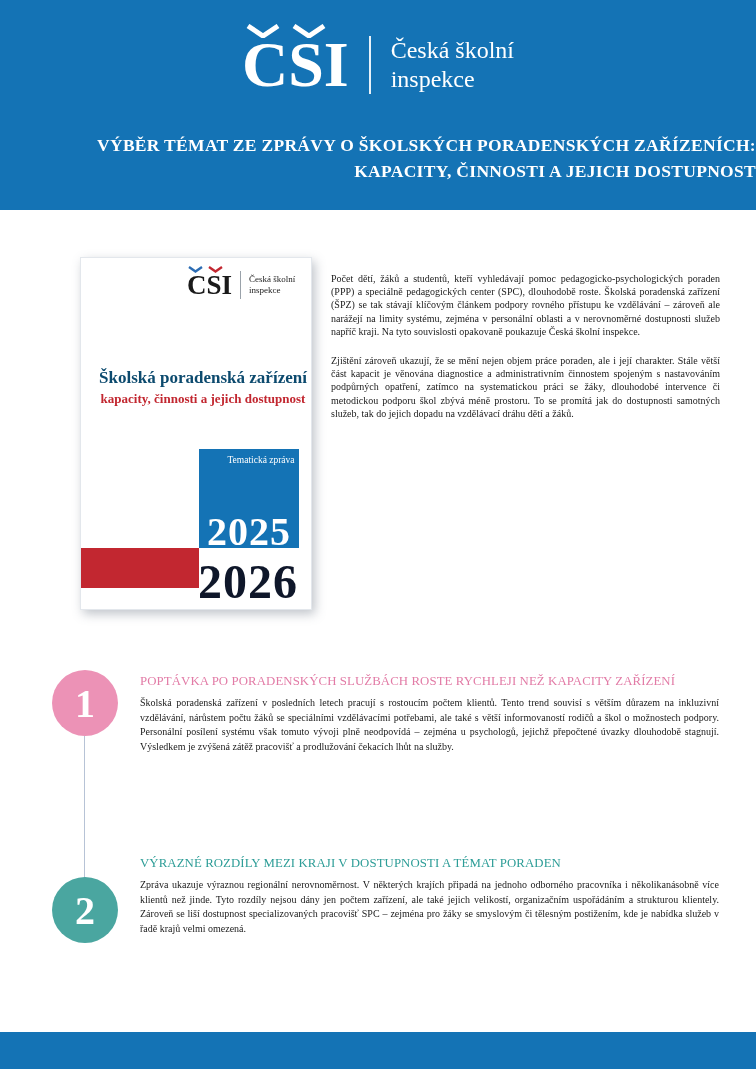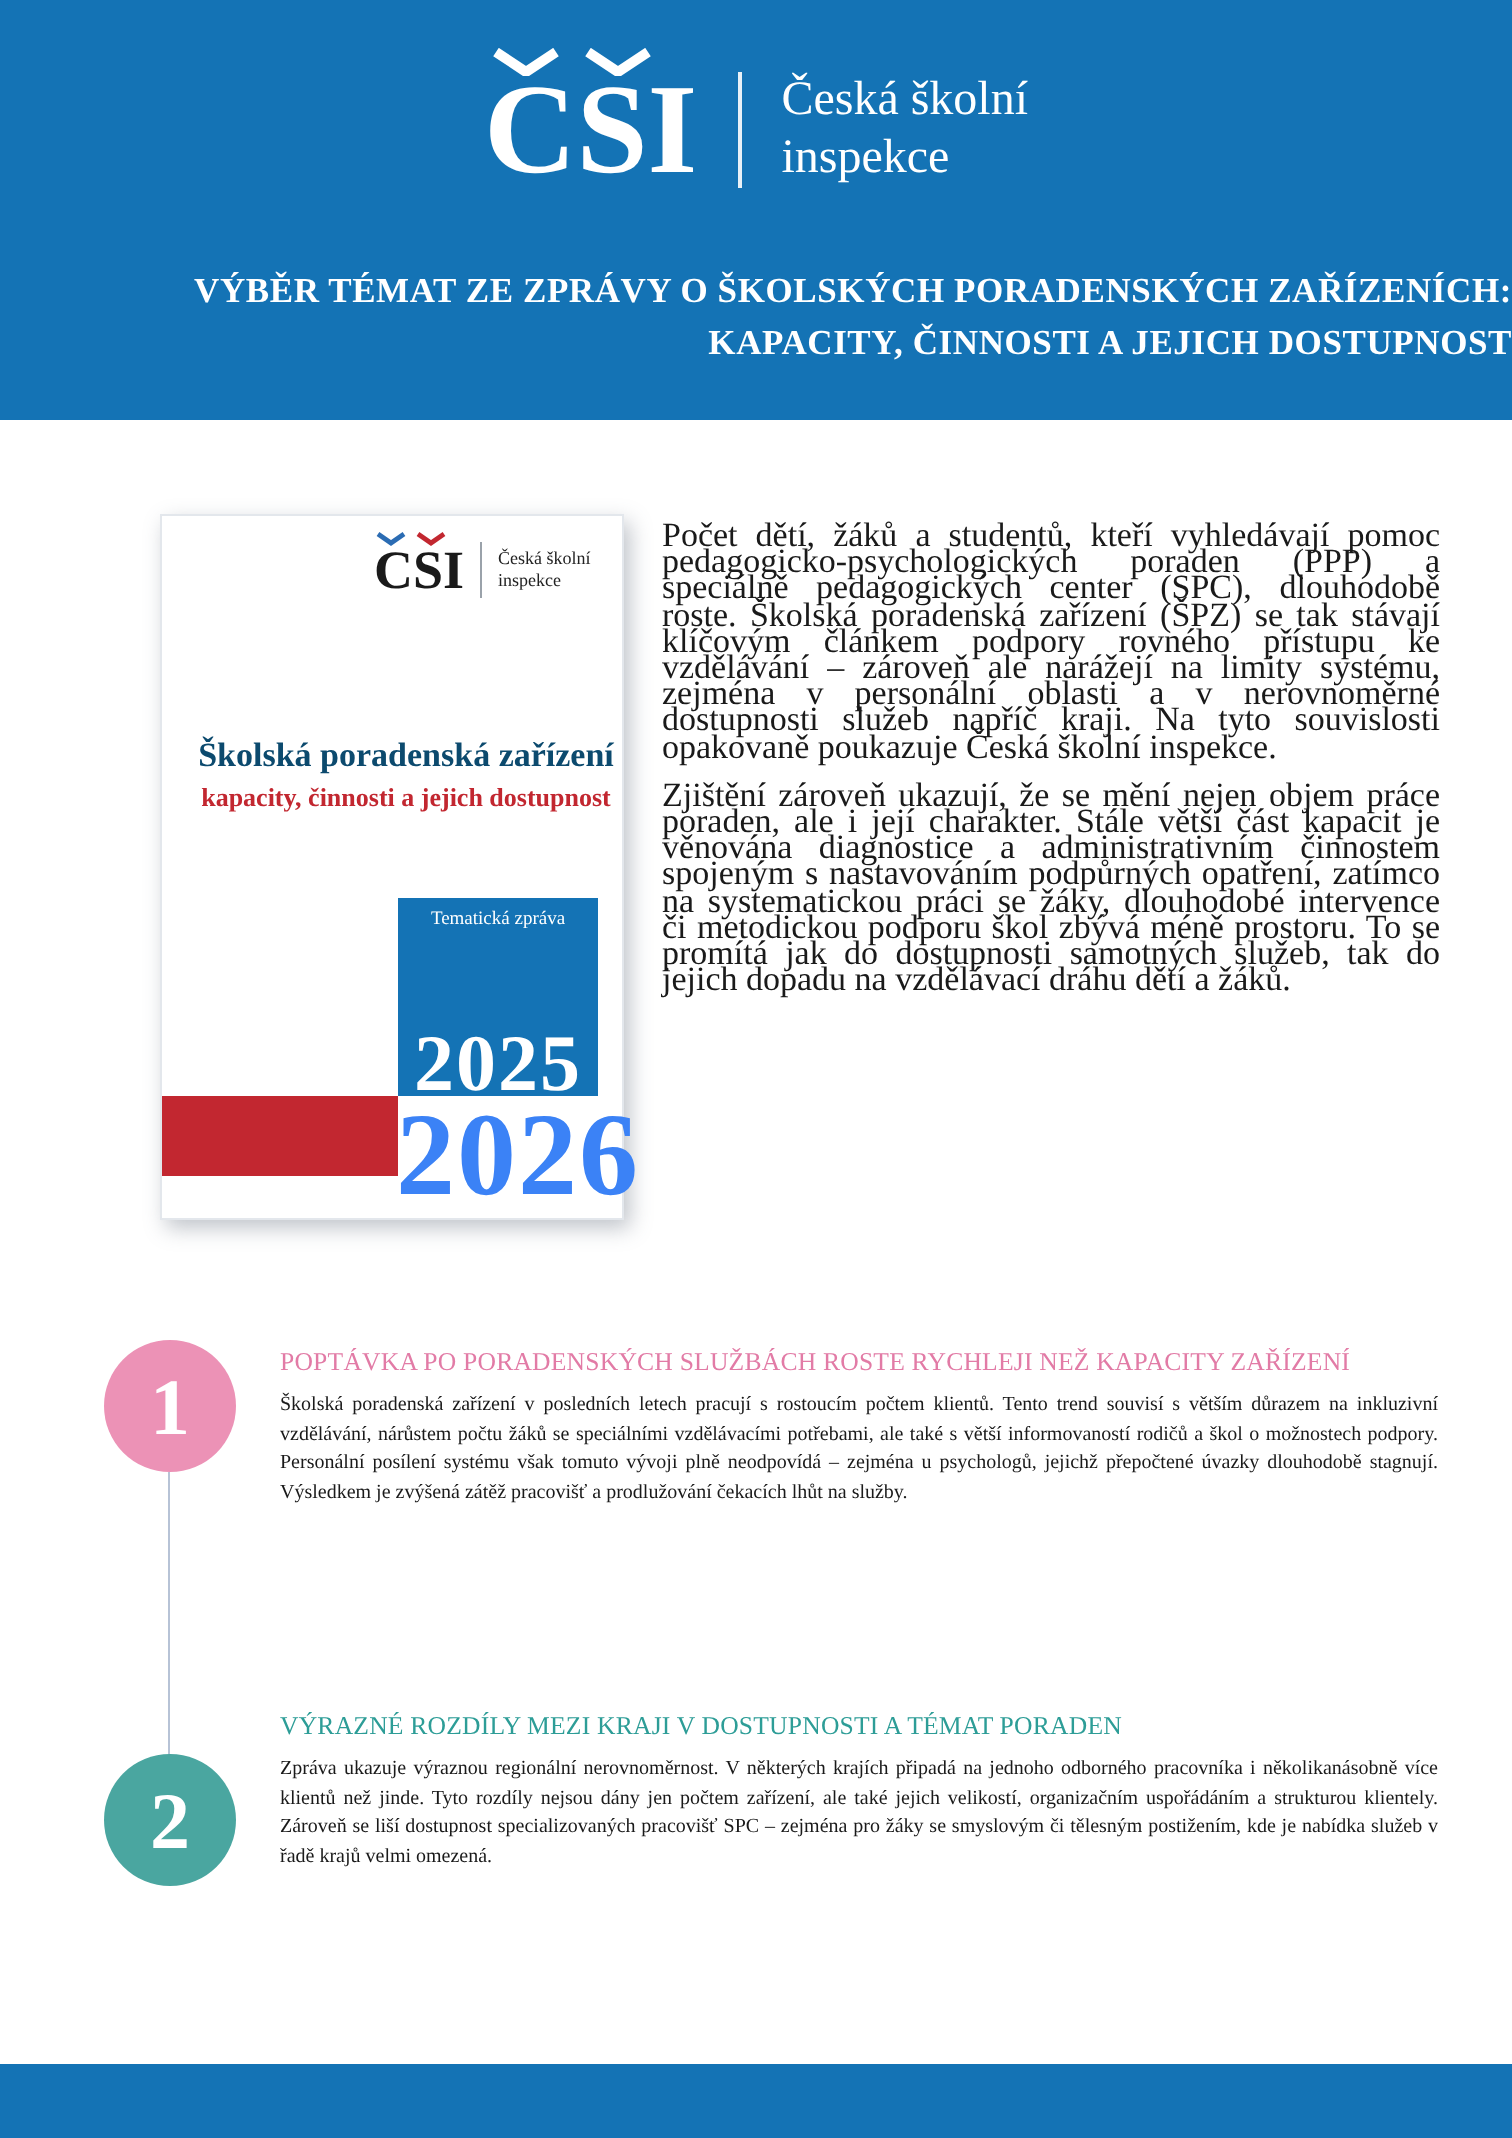--- a/index.html
+++ b/index.html
@@ -23,29 +23,29 @@
   .cover-logo{position:absolute;top:13px;left:106px;display:flex;align-items:center;gap:8px;}
   .cover-letters{display:flex;align-items:flex-end;color:#1a1a1a;font-weight:bold;font-size:27px;line-height:0.84;}
   .cover-letters .logo-letter .chev{top:-8px;left:1px;}
   .cover-divider{width:1px;height:28px;background:#9aa2aa;}
   .cover-org{color:#222;font-size:9px;line-height:11px;}
   .cover-title{position:absolute;top:110px;left:14px;width:216px;text-align:center;
     color:#0c4a6e;font-weight:bold;font-size:17px;line-height:20px;}
   .cover-subtitle{position:absolute;top:133px;left:14px;width:216px;text-align:center;
     color:#c22730;font-weight:bold;font-size:13px;}
   .cover-bluebox{position:absolute;left:118px;top:191px;width:100px;height:99px;background:#1473b5;}
-  .cover-badge{position:absolute;top:6px;left:0;width:100%;text-align:center;color:#fff;font-size:9.5px;}
+  .cover-badge{position:absolute;top:6px;left:0;width:100%;text-align:center;color:#fff;font-size:9.5px;padding-left:12px;}
   .cover-year-top{position:absolute;bottom:-3px;left:0;width:100%;text-align:center;
     color:#fff;font-weight:bold;font-size:40px;line-height:0.95;letter-spacing:1px;}
   .cover-redbar{position:absolute;left:0;top:290px;width:118px;height:40px;background:#c22730;}
-  .cover-year-bottom{position:absolute;left:117px;top:290px;color:#3b82f6;font-weight:bold;
-    font-size:59px;line-height:1;letter-spacing:1px;}
+  .cover-year-bottom{position:absolute;left:117px;top:300px;color:#0f172a;font-weight:bold;
+    font-size:48px;line-height:1;letter-spacing:1px;}
   
   .intro{position:absolute;left:331px;top:256px;width:389px;color:#1a1a1a;}
-  .intro p{margin:5px 0 11px 0;font-size:17px;line-height:13.2px;text-align:justify;}
+  .intro p{margin:16px 0 11px 0;font-size:10px;line-height:13.2px;text-align:justify;}
   
   .num-circle{position:absolute;left:52px;width:66px;height:66px;border-radius:50%;
     display:flex;align-items:center;justify-content:center;color:#ffffff;
     font-weight:bold;font-size:40px;}
   .circle-1{top:670px;background:#ec92b6;}
   .circle-2{top:877px;background:#4aa6a0;}
   .connector{position:absolute;left:84px;top:736px;width:1px;height:142px;background:#b7c3d6;}
   .section{position:absolute;left:140px;width:579px;color:#1a1a1a;}
   .section-1{top:673px;}
   .section-2{top:855px;}

